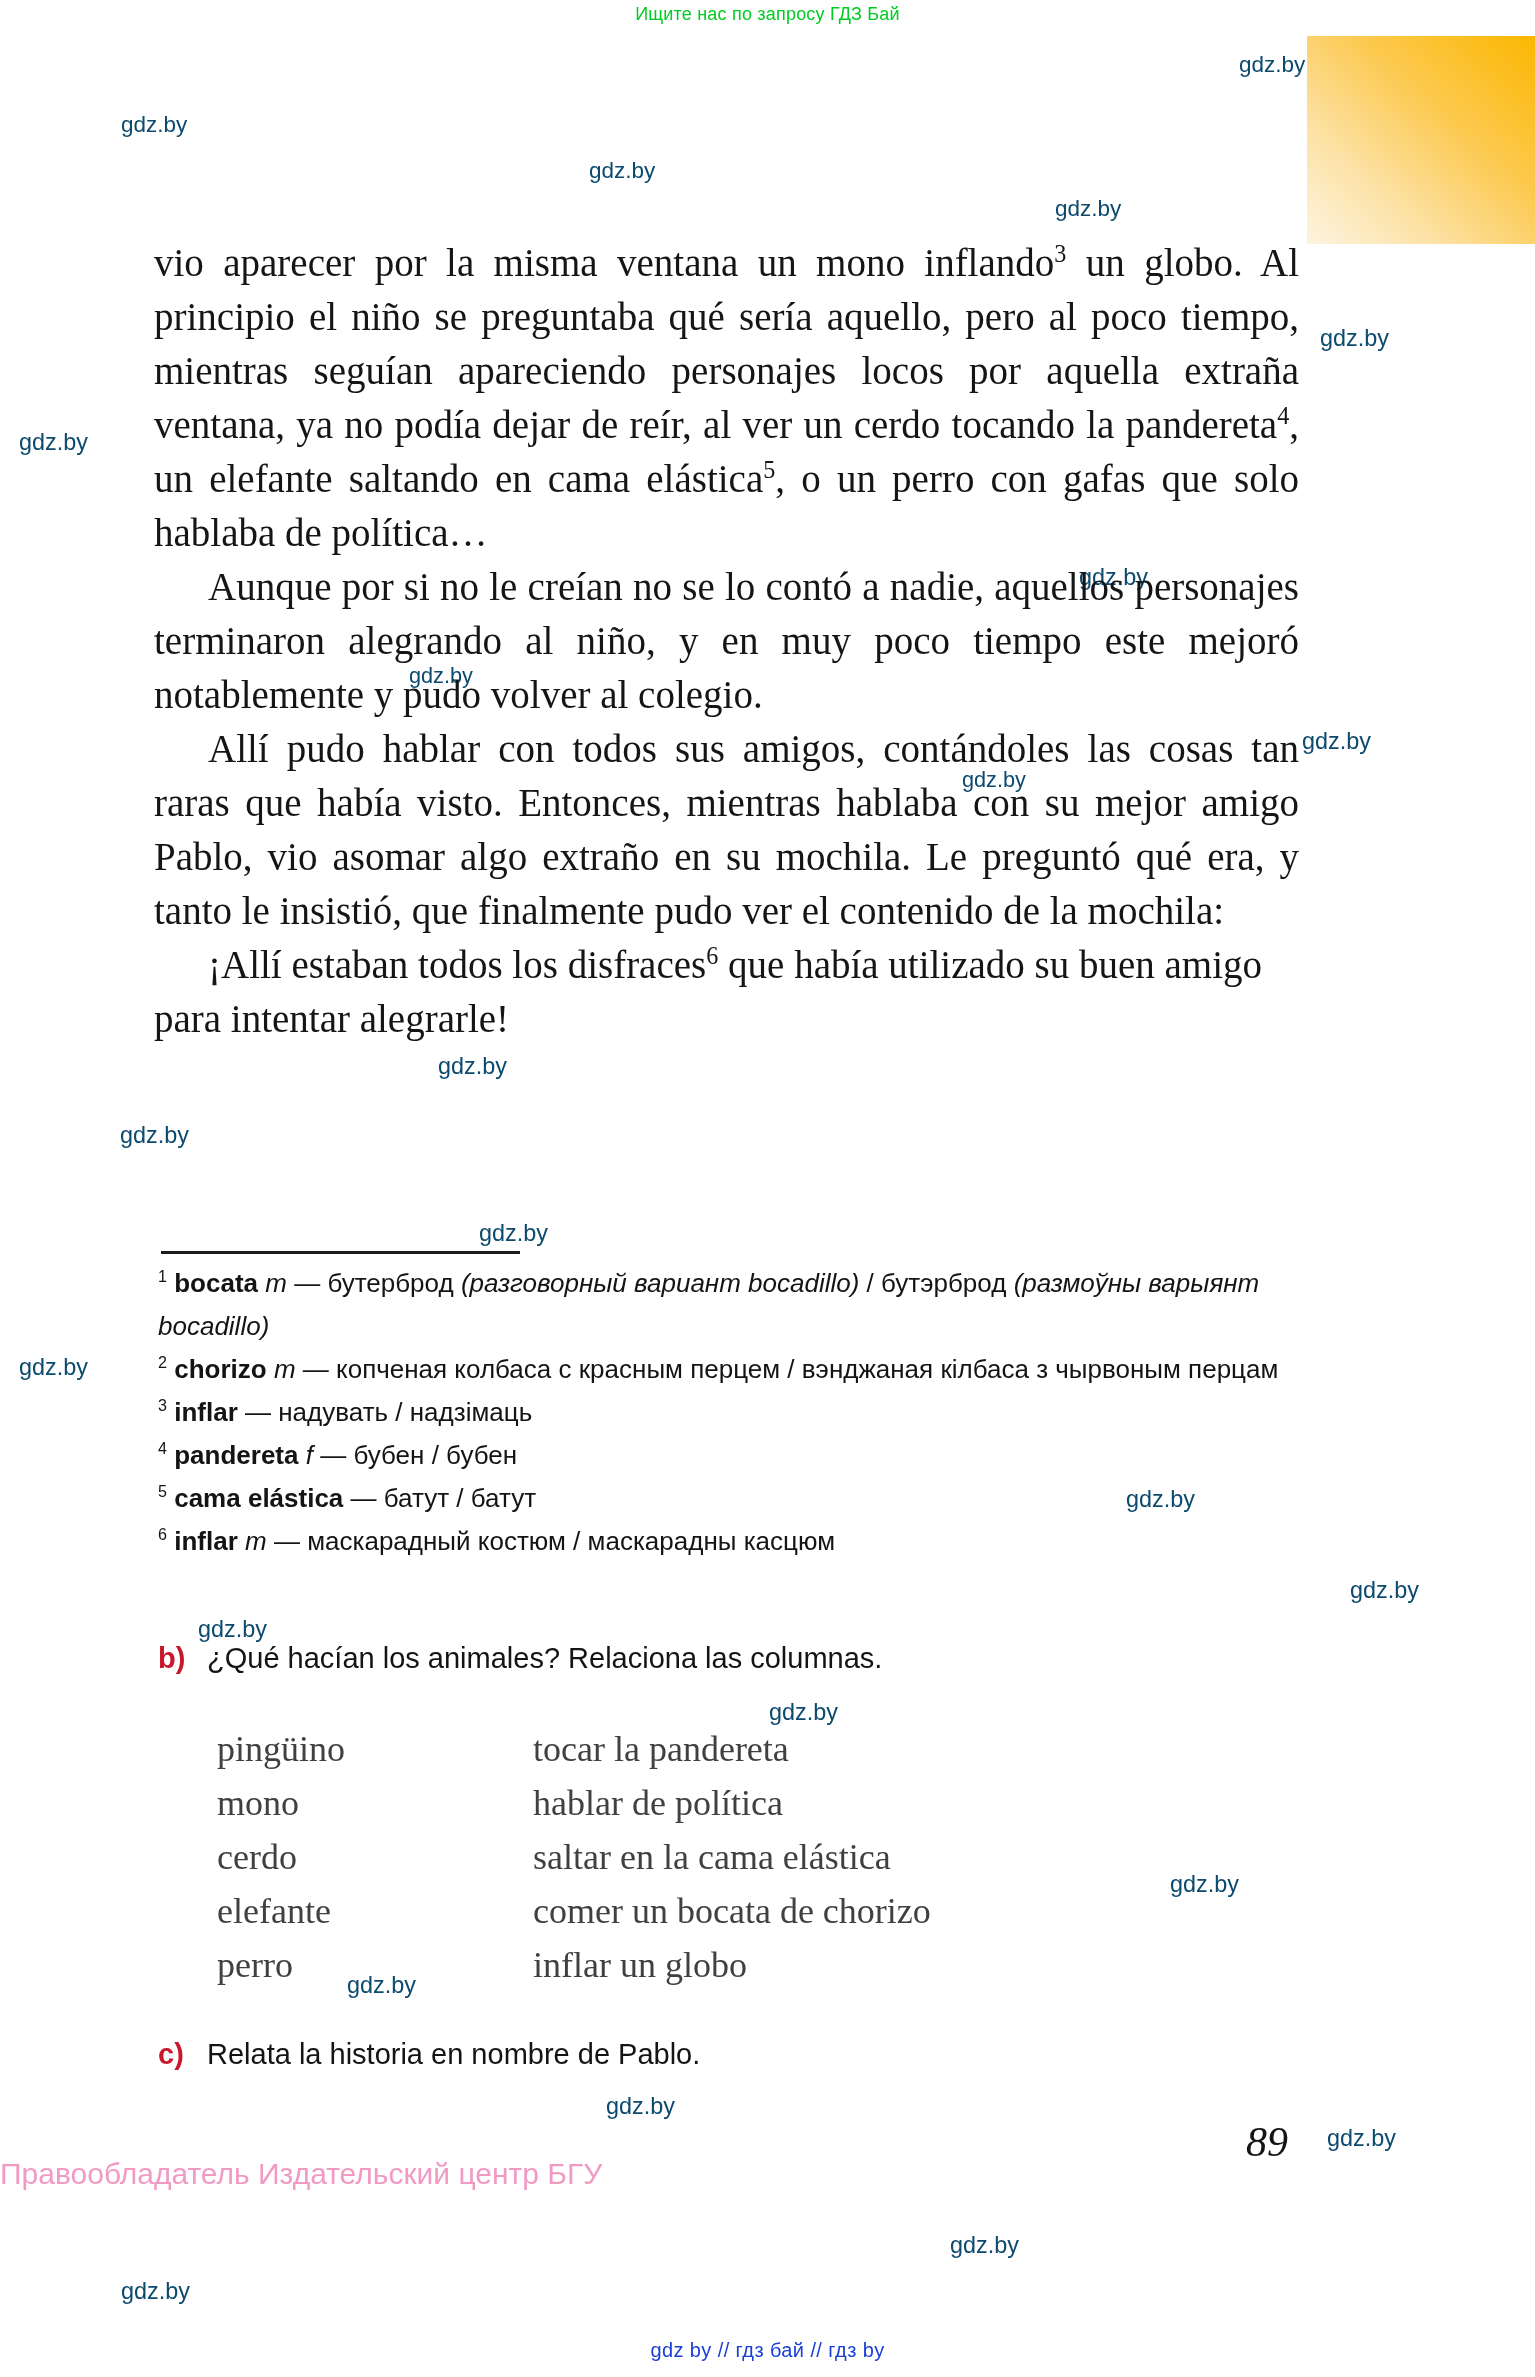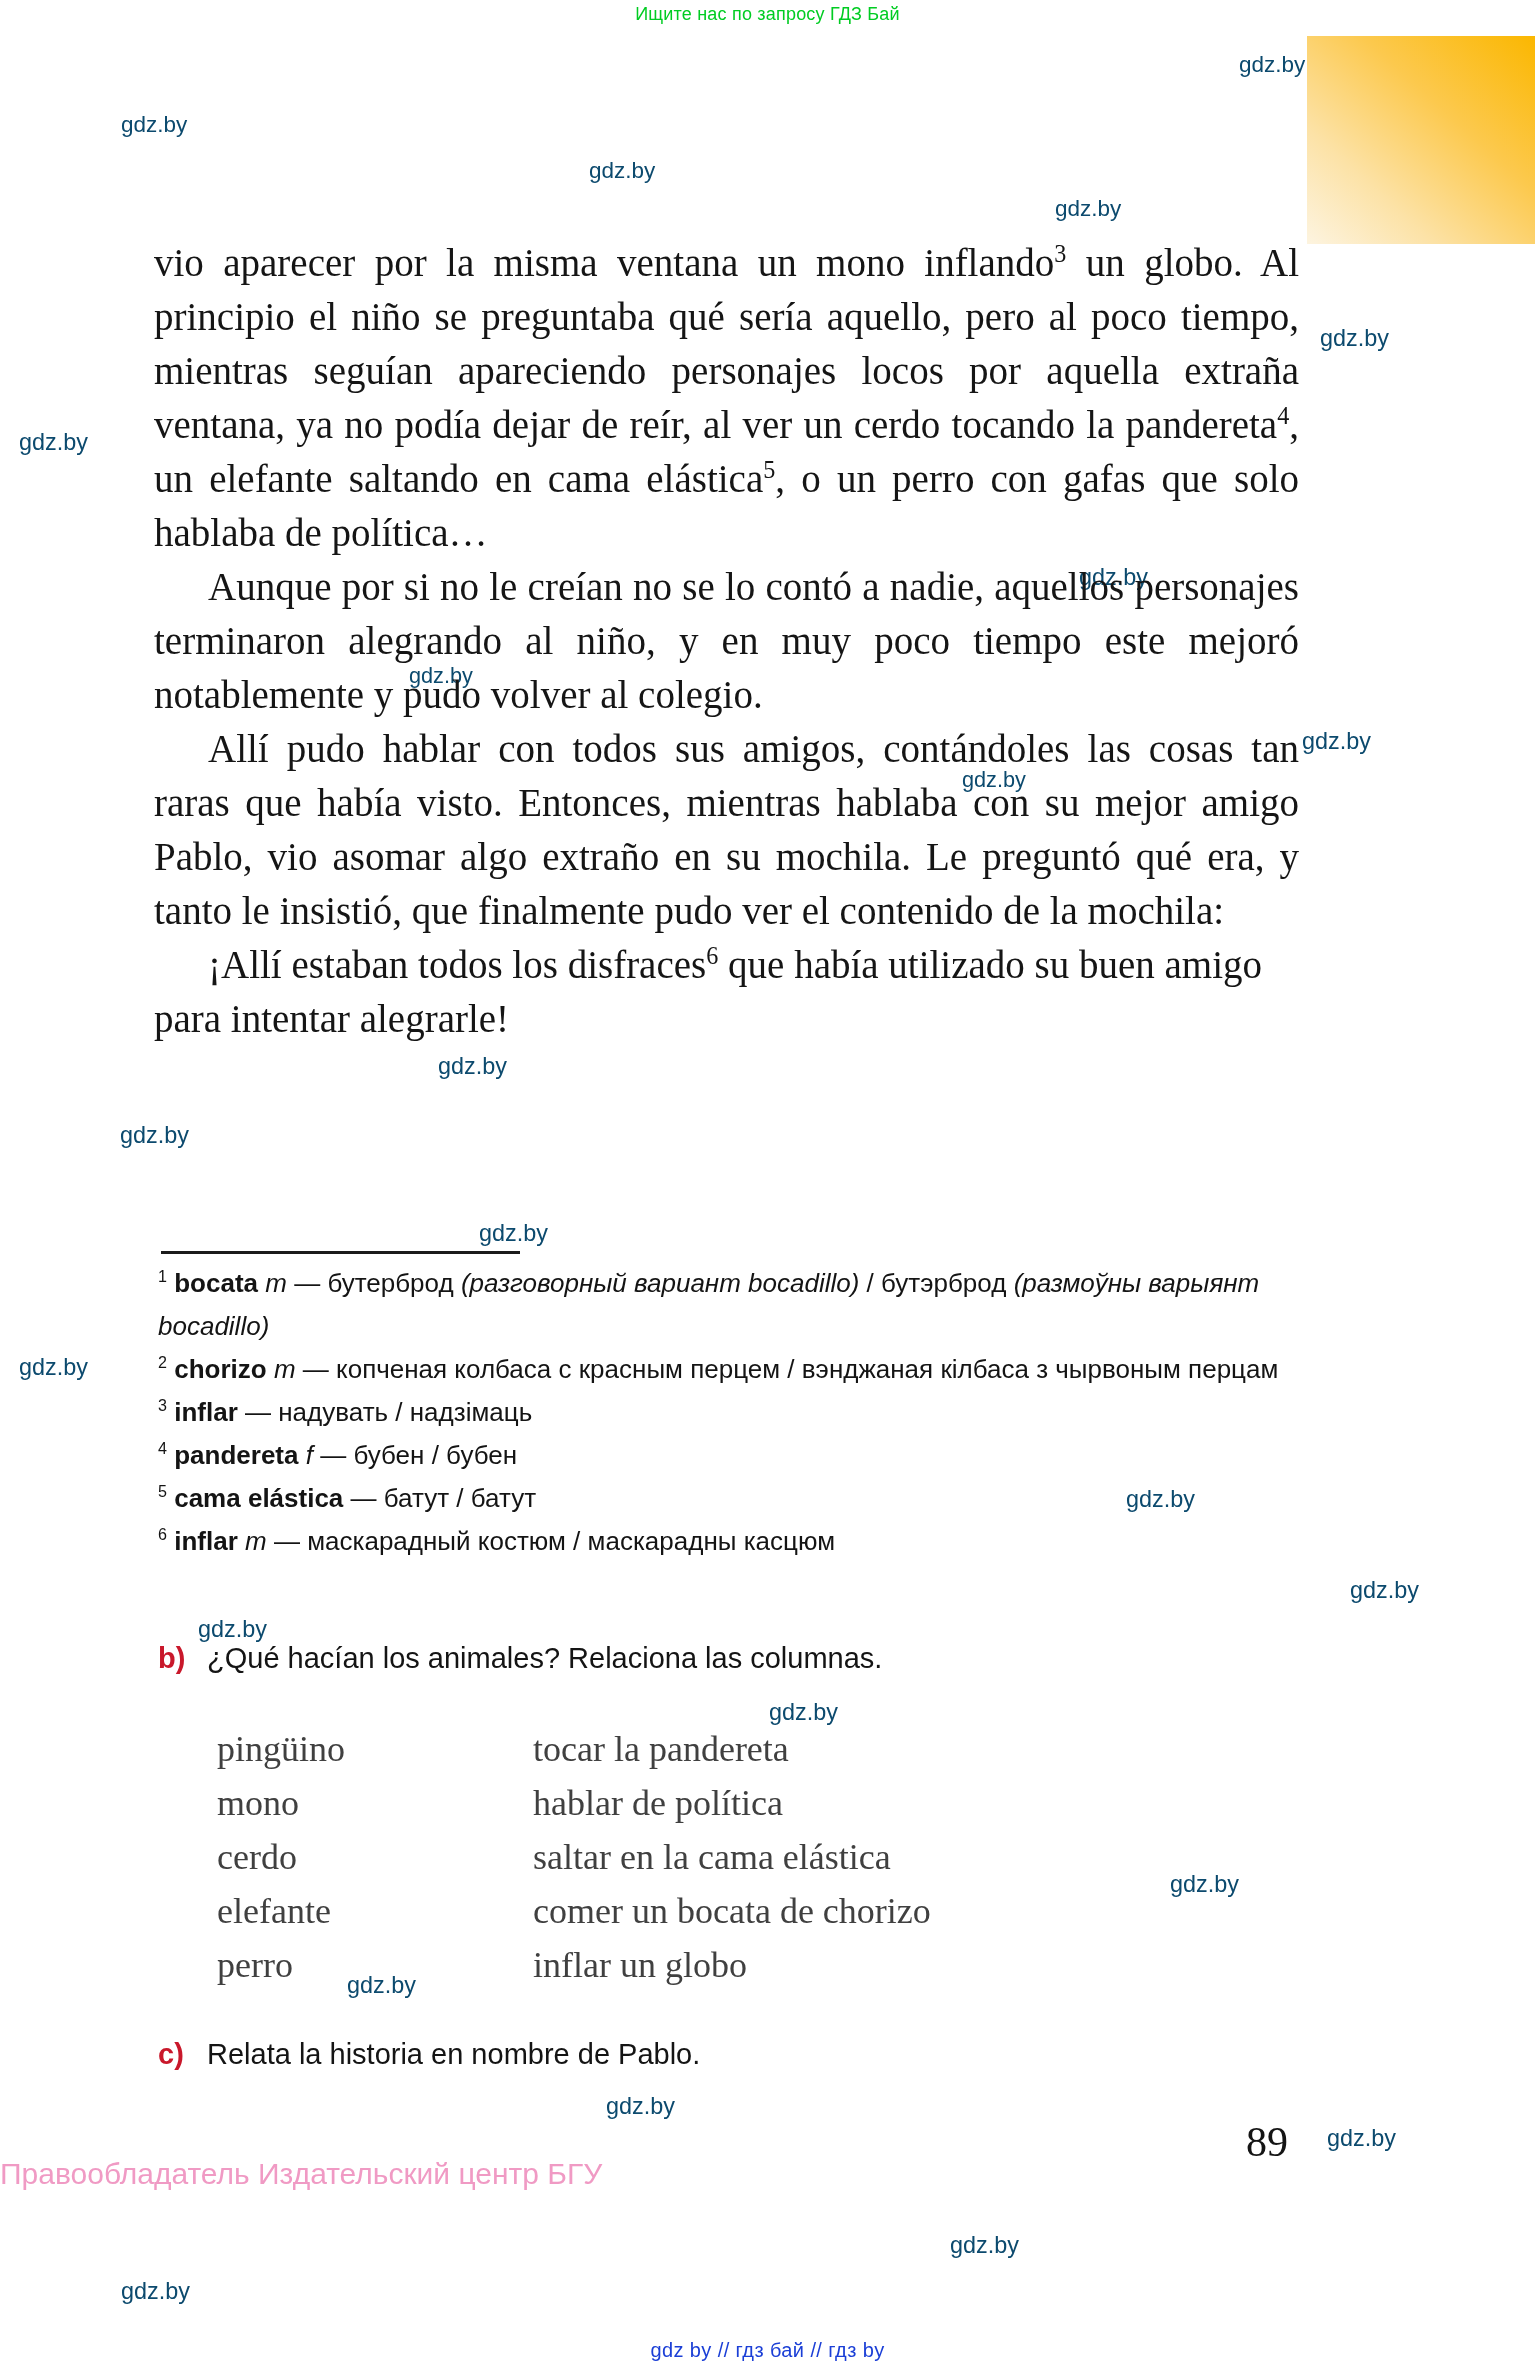--- a/index.html
+++ b/index.html
@@ -136,20 +136,21 @@
   .match-col-b { width: 606px; }
 
   
   .page-number {
     position: absolute;
     left: 1246px;
     top: 2118px;
     font-family: "Liberation Serif", serif;
     font-size: 42px;
     color: #141414;
+    font-style: italic;
   }
 
   
   .publisher {
     position: absolute;
     left: 0;
     top: 2157px;
     width: 1196px;
     text-align: left;
     font-family: "Liberation Sans", sans-serif;

